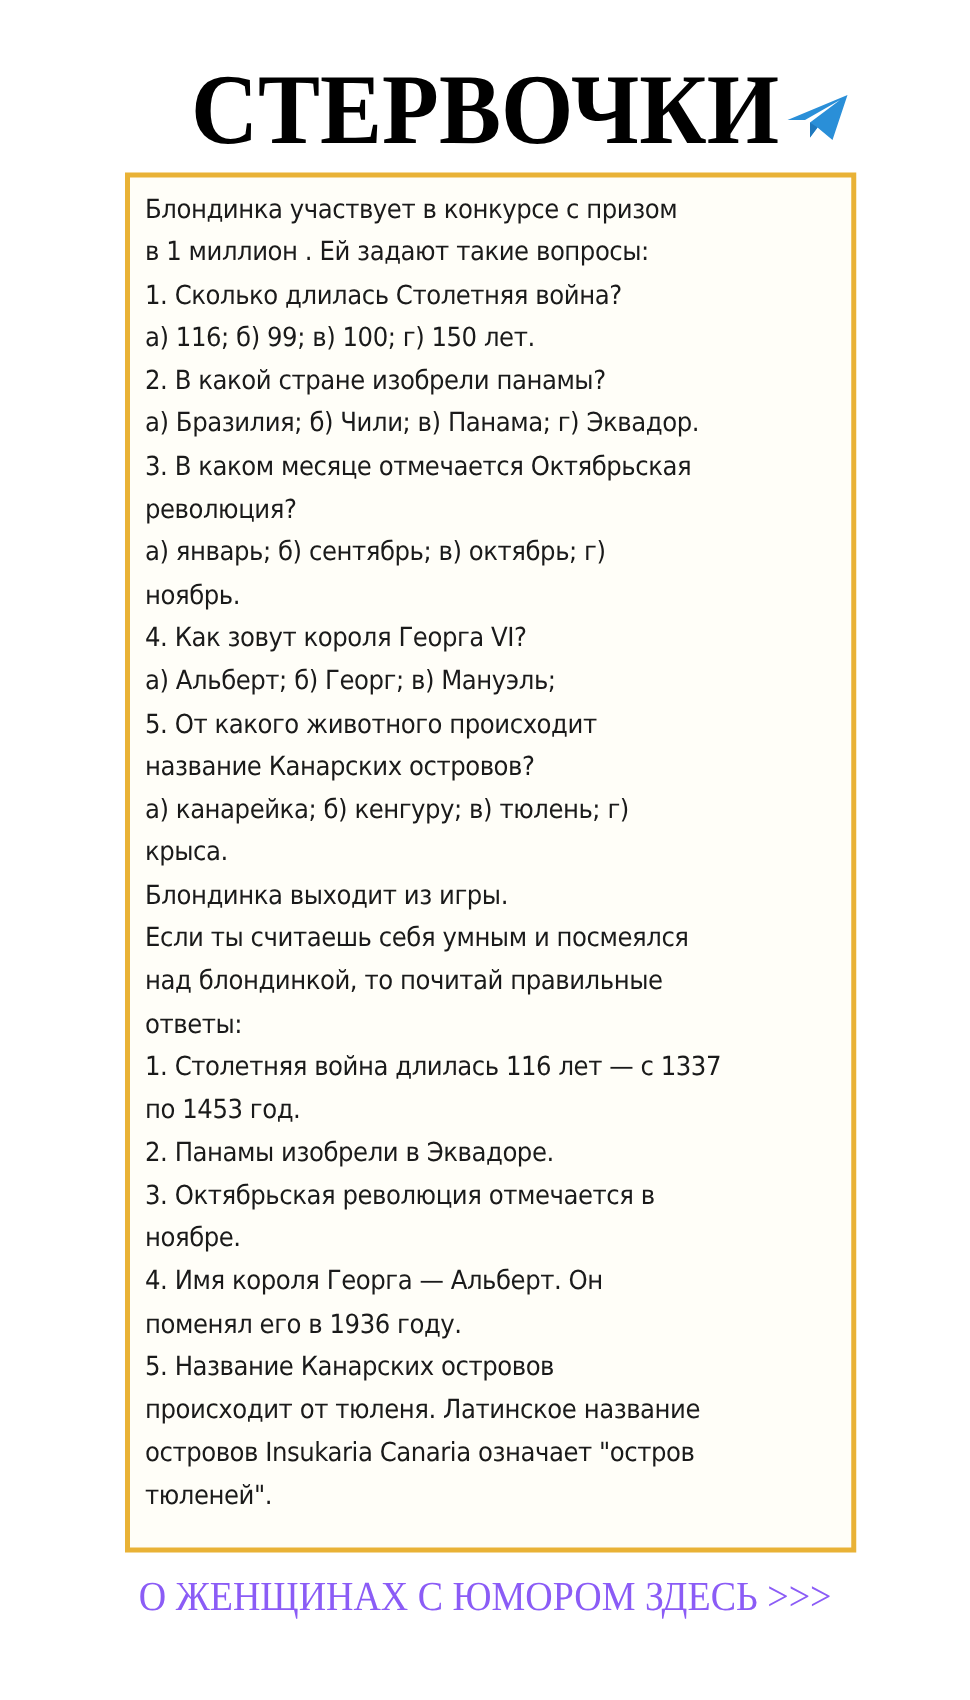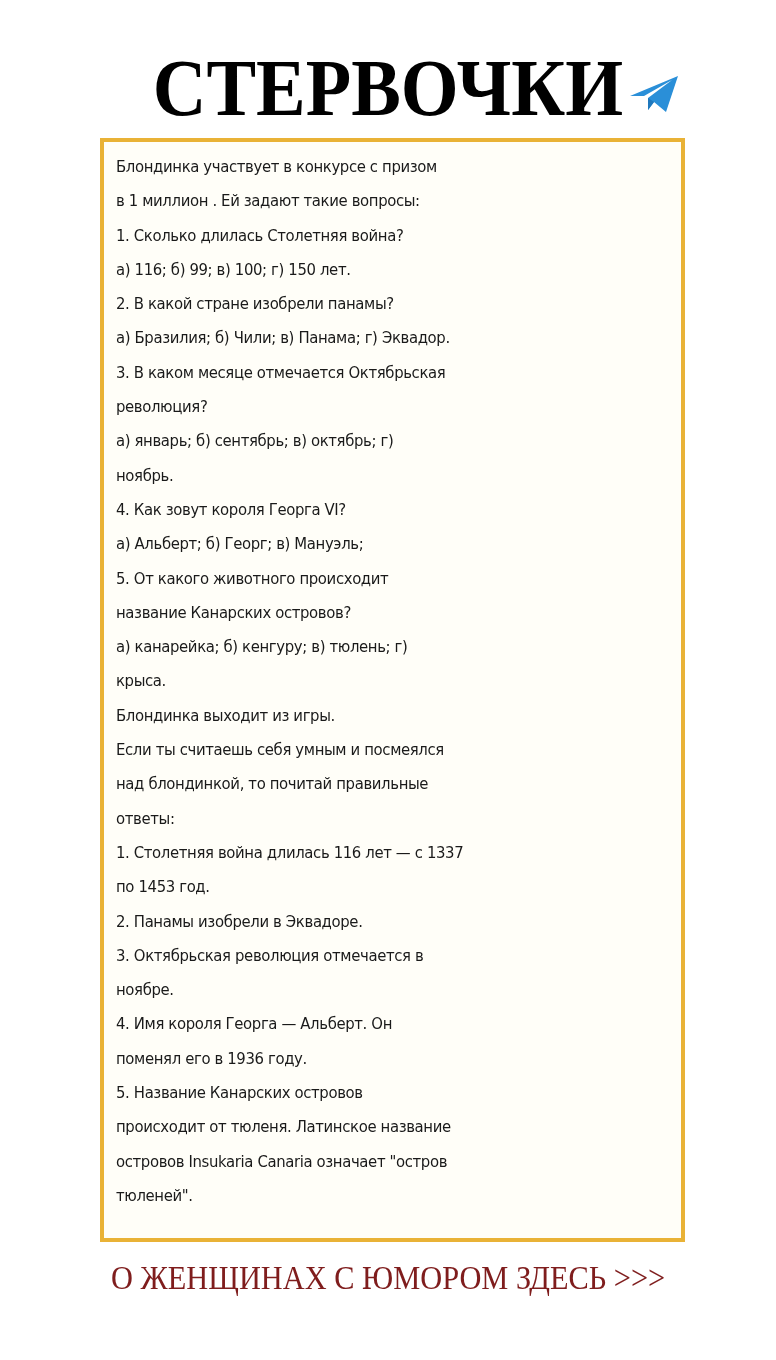--- a/index.html
+++ b/index.html
@@ -15,27 +15,27 @@
     font-weight: bold; font-size: 80px; letter-spacing: 0px; color: #000;
     line-height: 1; transform: scaleX(0.93); transform-origin: center;
   }
   .tg-icon { position: absolute; left: 628px; top: 72px; width: 52px; height: 44px; }
   .card {
     position: absolute; left: 100px; top: 138px; width: 577px; height: 1096px;
     border: 4px solid #e9b236; background: #fffef8;
   }
   .card-text {
     position: absolute; left: 12px; top: 8px; right: 10px;
-    font-family: "DejaVu Sans", sans-serif; font-size: 16px; color: #1a1a1a;
+    font-family: "DejaVu Sans", sans-serif; font-size: 21px; color: #1a1a1a;
     line-height: 34.3px; letter-spacing: -0.4px;
   }
   .card-text .ln { white-space: nowrap; display: block; transform: scaleX(0.93); transform-origin: left center; }
   .footer {
     position: absolute; left: 0; top: 1256px; width: 776px; text-align: center;
-    font-family: "Liberation Serif", serif; font-size: 33px; color: #7f1d1d;
+    font-family: "Liberation Serif", serif; font-size: 33px; color: #8b5cf6;
     line-height: 44px;
   }
   .footer span { display: inline-block; transform: scaleX(0.92); }
 </style>
 </head>
 <body>
 
 <div class="title-wrap">
   <div class="title">СТЕРВОЧКИ</div>
 </div>

